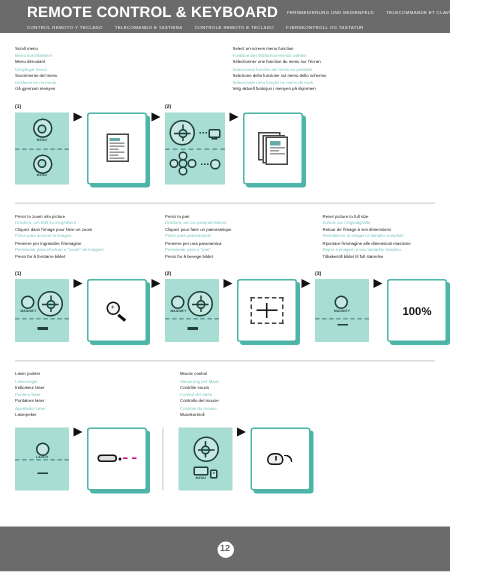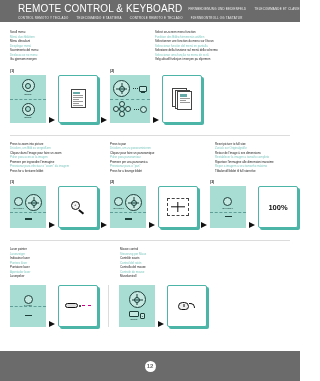--- a/index.html
+++ b/index.html
@@ -13,21 +13,21 @@
 
   
   .header {
     background: #6b6b6b;
     color: #ffffff;
     padding: 3px 8px 3px 18px;
     height: 22px;
   }
   .header-line1 { display: flex; align-items: baseline; gap: 6px; }
   .header-title {
-    font-size: 10px; font-weight: normal; letter-spacing: 0.1px;
+    font-size: 10px; font-weight: bold; letter-spacing: 0.1px;
     white-space: nowrap;
   }
   .header-langs1 {
     font-size: 2.9px; letter-spacing: 0.25px; white-space: nowrap;
     opacity: .92; position: relative; top: -2px;
   }
   .header-langs1 span { margin-right: 7px; }
   .header-line2 {
     font-size: 2.9px; letter-spacing: 0.25px; white-space: nowrap;
     margin-top: 2px; opacity: .92;
@@ -50,21 +50,21 @@
     width: 1px; background: #dcdcdc; align-self: stretch;
   }
 
   
   .steps { display: flex; align-items: flex-start; }
   .step { position: relative; }
   .step-num {
     font-size: 3.4px; font-weight: bold; color: #1a1a1a;
     margin-bottom: 2px;
   }
-  .flowrow { display: flex; align-items: flex-end; }
+  .flowrow { display: flex; align-items: flex-start; }
 
   .panel {
     background: #a8ddd4;
     width: 36px; height: 42px;
     display: flex; flex-direction: column;
     align-items: center; justify-content: center;
     position: relative;
   }
   .panel.tall { height: 48px; }
   .panel .dash {

